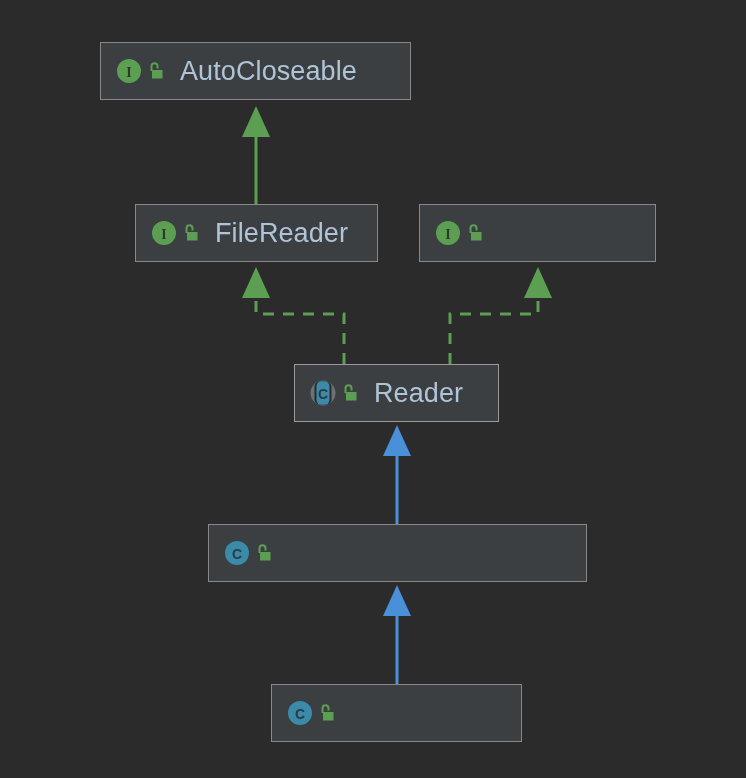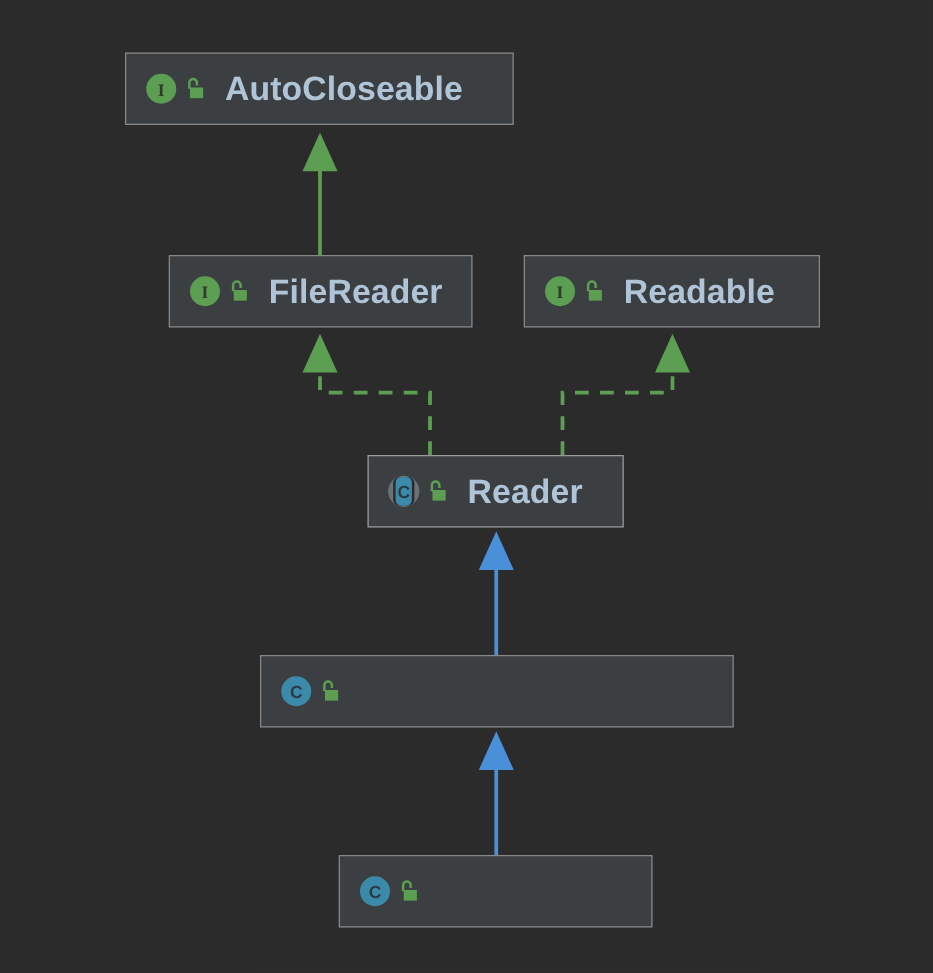--- a/index.html
+++ b/index.html
@@ -61,21 +61,20 @@
     width: 17px;
     height: 20px;
   }
   .node-label {
     color: #b0c4d8;
     font-size: 27px;
     line-height: 30px;
     white-space: nowrap;
     letter-spacing: 0.1px;
     padding-left: 10px;
-    font-weight: bold;
   }
 </style>
 </head>
 <body>
 
 <div id="diagram-root">
 
   <svg id="edge-layer" viewBox="0 0 746 778" width="746" height="778" xmlns="http://www.w3.org/2000/svg">
 
     <g>
@@ -142,21 +141,20 @@
         <circle cx="15" cy="15" r="12" fill="#5d9f52"></circle>
         <text x="15" y="20.5" text-anchor="middle" fill="#2f3a2b" font-family="Liberation Serif, serif" font-size="14" font-weight="bold">I</text>
       </svg>
     </span>
     <span class="node-vis-icon">
       <svg viewBox="0 0 17 20" xmlns="http://www.w3.org/2000/svg">
         <path d="M4.5 9 V5.2 A3 3 0 0 1 10.5 5.2 V6.4" stroke="#5d9f52" stroke-width="2" fill="none" stroke-linecap="square"></path>
         <rect x="5" y="9" width="10.5" height="8.5" fill="#5d9f52"></rect>
       </svg>
     </span>
-    <span class="node-label">Readable</span>
   </div>
 
   <div class="uml-node selected" style="left:294px; top:364px; width:205px;">
     <span class="node-kind-icon">
       <svg viewBox="0 0 30 30" xmlns="http://www.w3.org/2000/svg">
         <circle cx="15" cy="15" r="12.5" fill="#6e7173"></circle>
         <rect x="6.5" y="3.5" width="17" height="23" rx="5" fill="#2b2b2b"></rect>
         <rect x="8.5" y="3.5" width="13" height="23" rx="4.5" fill="#3b8aaa"></rect>
         <text x="15" y="20.5" text-anchor="middle" fill="#2a3b42" font-family="Liberation Sans, sans-serif" font-size="14" font-weight="bold">C</text>
       </svg>

